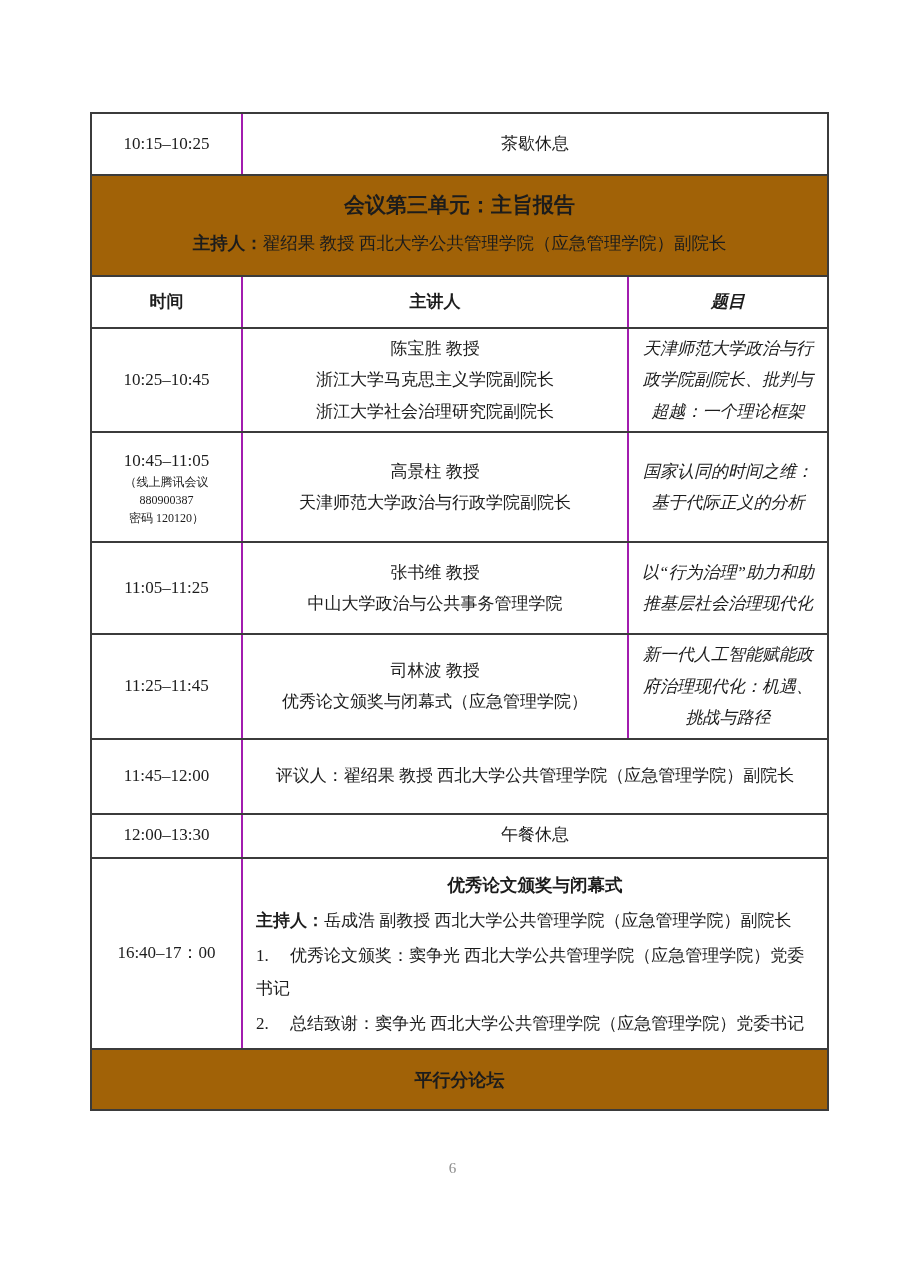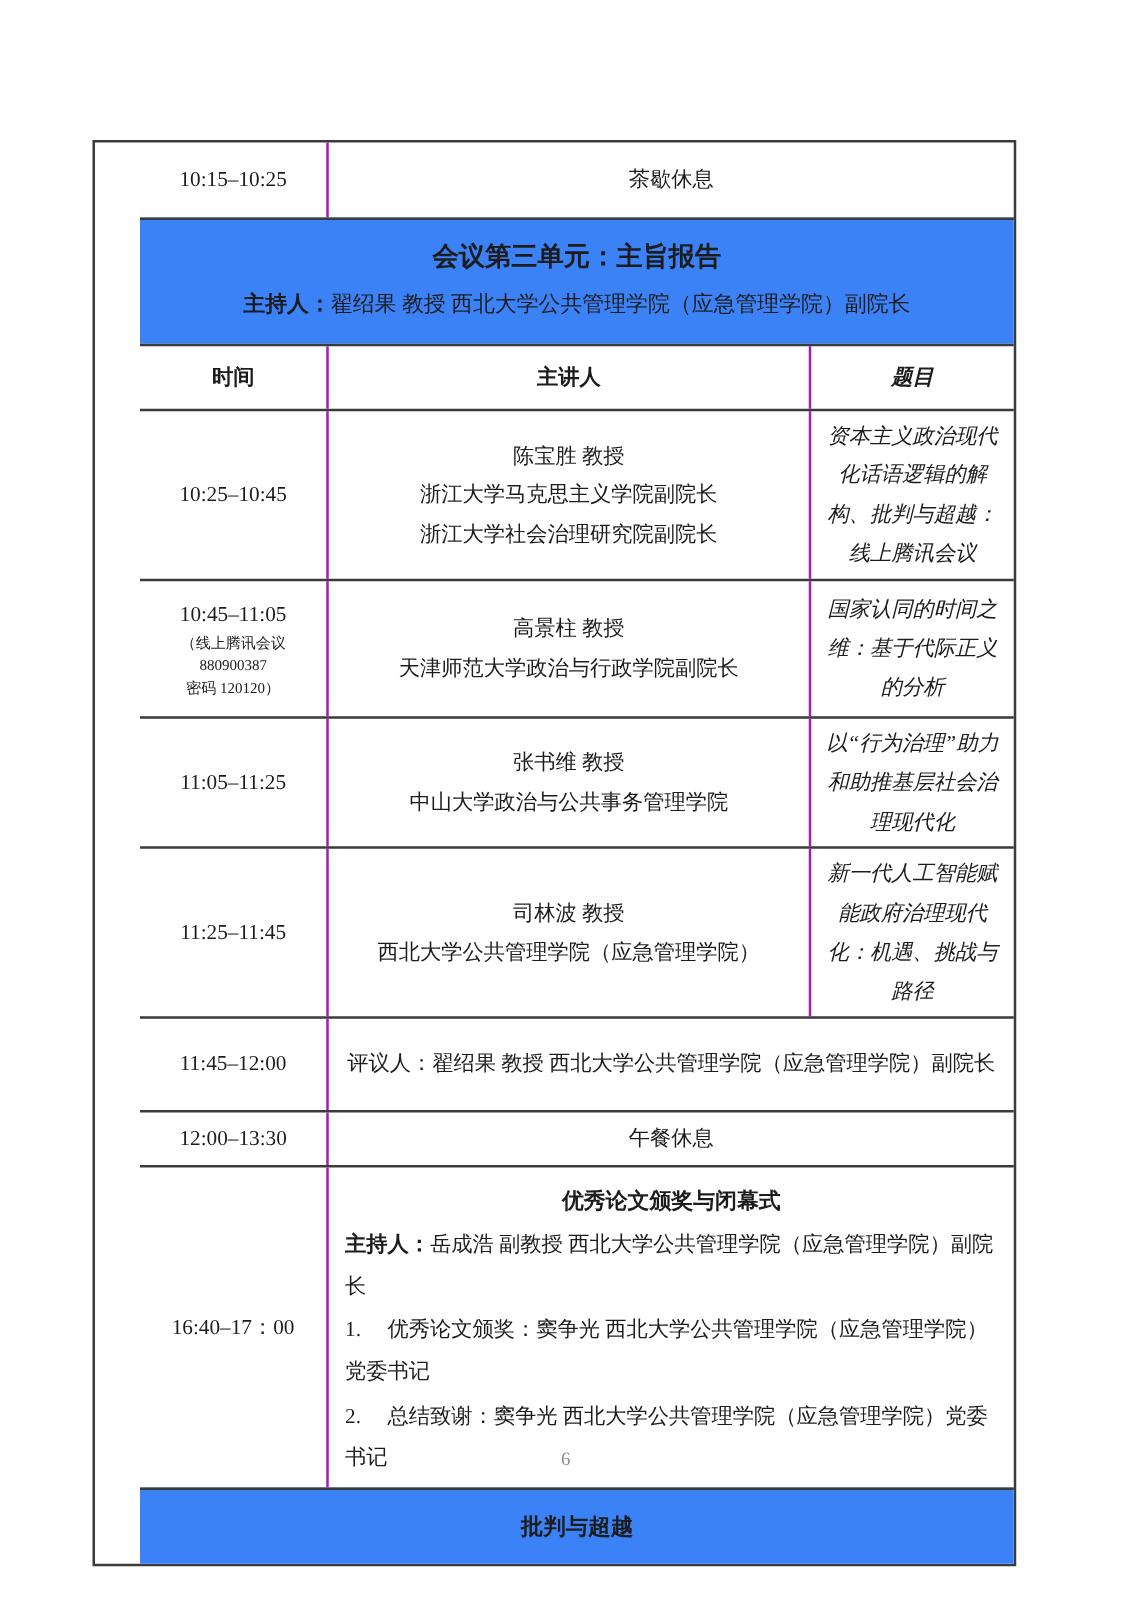--- a/index.html
+++ b/index.html
@@ -6,39 +6,38 @@
   html,body { background:#ffffff; }
   .page {
     position:relative;
     width:905px; height:1279px;
     background:#ffffff;
     font-family:"Liberation Serif","DejaVu Serif",serif;
     color:#1c1c1c;
     overflow:hidden;
   }
   .sched-table {
-    position:absolute; left:74px; top:112px; width:739px;
+    position:absolute; left:90px; top:112px; width:739px;
     border:2px solid #3b3b3b;
-    padding-left:36px;
   }
   .row { display:flex; align-items:stretch; }
   .row + .row { border-top:2px solid #3b3b3b; }
   .cell {
     display:flex; flex-direction:column;
     justify-content:center; align-items:center;
     text-align:center;
     padding:4px 8px;
     font-size:17px; line-height:1.8;
   }
   .cell + .cell { border-left:2px solid #a21caf; }
   .c-time    { width:149px; flex:none; }
   .c-speaker { width:386px; flex:none; }
   .c-topic   { flex:1;font-style:italic; }
   .c-merged  { flex:1; }
-  .green-band { background:#3b82f6; }
+  .green-band { background:#a16207; }
   .bold { font-weight:bold; }
 
   .r-pre     { min-height:60px; }
   .r-unit    { min-height:101px; display:block; padding:14px 10px 10px 10px; }
   .unit-title { text-align:center; font-weight:bold; font-size:21px; line-height:1.5; }
   .unit-host  { text-align:center; font-size:17.5px; margin-top:9px; }
   .r-header  { min-height:52px; }
   .r-header .cell { font-weight:bold; padding:2px 8px; }
   .r-k1 { min-height:95px; }
   .r-k2 { min-height:110px; }
@@ -94,21 +93,21 @@
     </div>
 
     <div class="row r-k1">
       <div class="cell c-time">10:25–10:45</div>
       <div class="cell c-speaker">
         <div class="speaker-line">陈宝胜  教授</div>
         <div class="speaker-line">浙江大学马克思主义学院副院长</div>
         <div class="speaker-line">浙江大学社会治理研究院副院长</div>
       </div>
       <div class="cell c-topic">
-        <div class="topic-text">资本主义政治现代化话语逻辑的解构、批判与超越：线上腾讯会议</div>
+        <div class="topic-text">天津师范大学政治与行政学院副院长、批判与超越：一个理论框架</div>
       </div>
     </div>
 
     <div class="row r-k2">
       <div class="cell c-time multi">
         <div>10:45–11:05</div>
         <div class="time-extra">（线上腾讯会议</div>
         <div class="time-extra">880900387</div>
         <div class="time-extra">密码 120120）</div>
       </div>
@@ -129,21 +128,21 @@
       </div>
       <div class="cell c-topic">
         <div class="topic-text">以“行为治理”助力和助推基层社会治理现代化</div>
       </div>
     </div>
 
     <div class="row r-k4">
       <div class="cell c-time">11:25–11:45</div>
       <div class="cell c-speaker">
         <div class="speaker-line">司林波  教授</div>
-        <div class="speaker-line">西北大学公共管理学院（应急管理学院）</div>
+        <div class="speaker-line">优秀论文颁奖与闭幕式（应急管理学院）</div>
       </div>
       <div class="cell c-topic">
         <div class="topic-text">新一代人工智能赋能政府治理现代化：机遇、挑战与路径</div>
       </div>
     </div>
 
     <div class="row r-disc">
       <div class="cell c-time">11:45–12:00</div>
       <div class="cell c-merged">评议人：翟绍果  教授  西北大学公共管理学院（应急管理学院）副院长</div>
     </div>
@@ -163,19 +162,19 @@
         </div>
         <div class="close-line">
           <span class="item-num">1.</span><span>优秀论文颁奖：窦争光 西北大学公共管理学院（应急管理学院）党委书记</span>
         </div>
         <div class="close-line">
           <span class="item-num">2.</span><span>总结致谢：窦争光 西北大学公共管理学院（应急管理学院）党委书记</span>
         </div>
       </div>
     </div>
 
-    <div class="row r-footer green-band">批判与超越</div>
+    <div class="row r-footer green-band">平行分论坛</div>
 
   </div>
 
   <div class="page-number">6</div>
 
 </div>
 
 </body></html>

